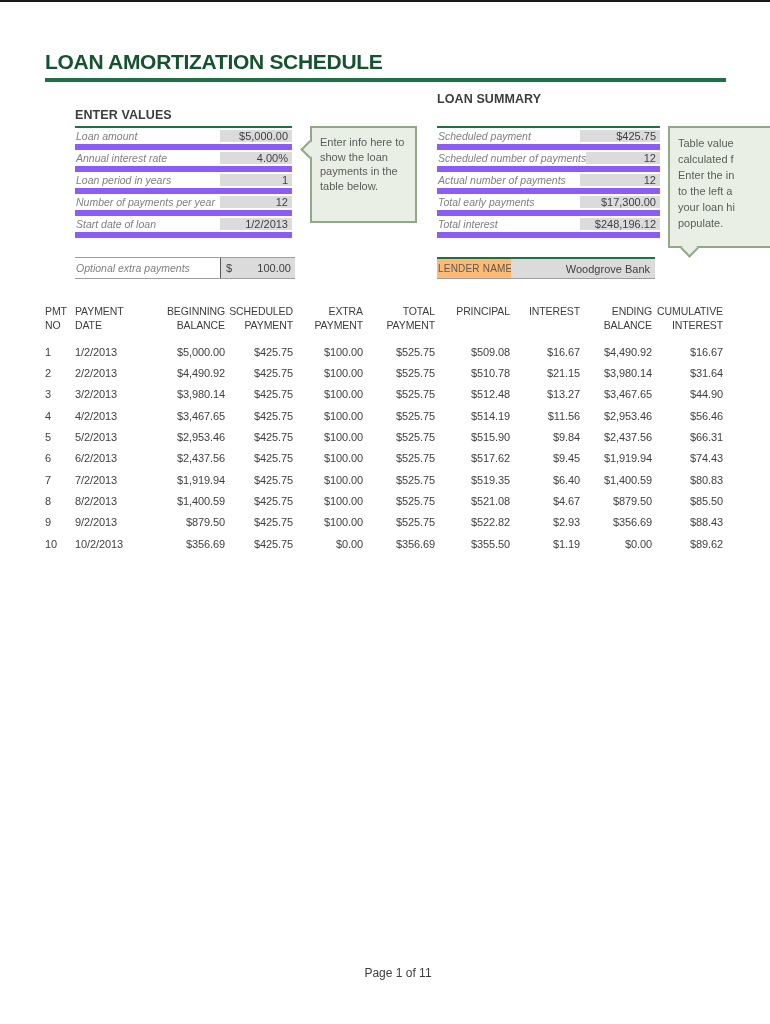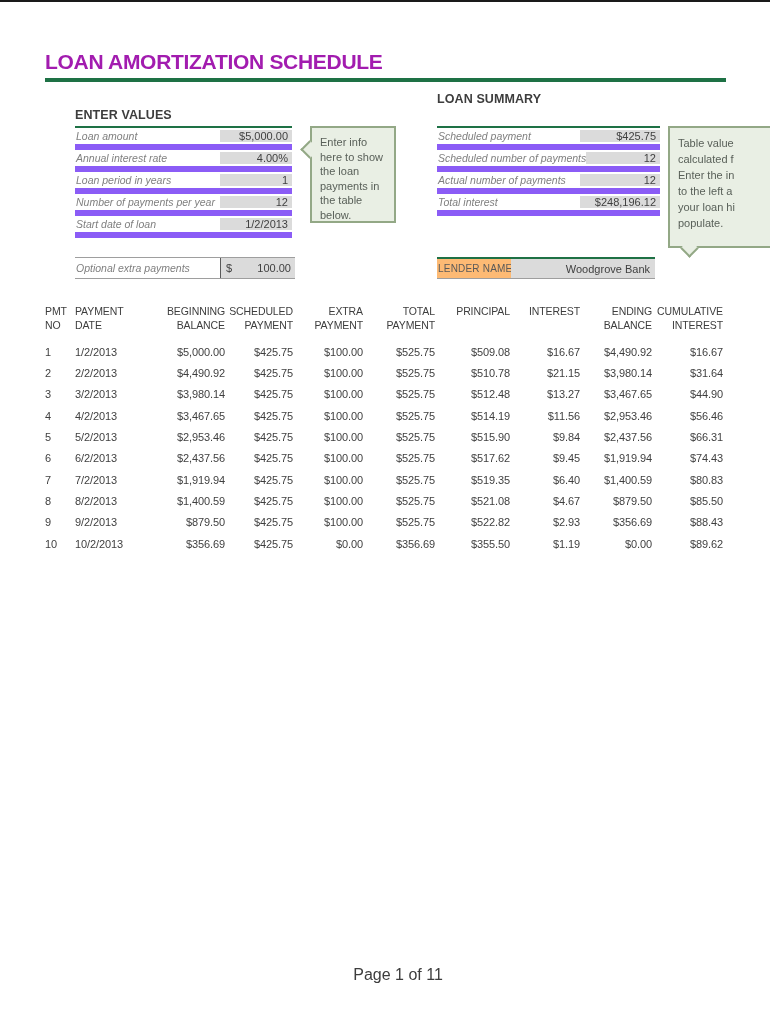--- a/index.html
+++ b/index.html
@@ -11,21 +11,21 @@
     height: 1024px;
     background: #ffffff;
     overflow: hidden;
   }
   .top-rule {
     position: absolute; top: 0; left: 0; width: 770px; height: 2px;
     background: #1a1a1a;
   }
   .doc-title {
     position: absolute; left: 45px; top: 50px;
-    font-size: 21px; font-weight: 700; letter-spacing: -0.3px; color: #a21caf;
+    font-size: 21px; font-weight: 700; letter-spacing: -0.3px; color: #14532d;
     white-space: nowrap;
   }
   .title-underline {
     position: absolute; left: 45px; top: 78px; width: 681px; height: 4px;
     background: #1E7145;
   }
   .section-heading {
     position: absolute;
     font-size: 12.5px; font-weight: 700; color: #3d3d3d; letter-spacing: 0.1px;
     white-space: nowrap;
@@ -80,21 +80,21 @@
     flex: 1; display: flex; align-items: center; justify-content: flex-end;
     background: #dbdbdb; font-size: 11px; color: #3f3f3f; padding-right: 5px;
     white-space: nowrap;
   }
   .callout {
     position: absolute;
     background: #e9efe4; border: 2px solid #93a886;
     color: #596059; font-size: 11px; line-height: 14.5px;
     padding: 7px 8px;
   }
-  .callout-left { left: 310px; top: 126px; width: 86px; height: 97px; }
+  .callout-left { left: 310px; top: 126px; width: 107px; height: 97px; }
   .callout-right { left: 668px; top: 126px; width: 135px; height: 122px; }
   .callout-right div { white-space: nowrap; line-height: 16px; }
   .pointer {
     position: absolute; width: 13px; height: 13px; background: #e9efe4;
   }
   .pointer-left {
     left: -9px; top: 15px; transform: rotate(45deg);
     border-left: 2px solid #93a886; border-bottom: 2px solid #93a886;
   }
   .pointer-down {
@@ -121,21 +121,21 @@
   }
   .cell.al { justify-content: flex-start; text-align: left; }
   .cell.ar { justify-content: flex-end; text-align: right; }
   .sched-header .cell.ar { text-align: right; }
   .sched-body { display: block; }
   .sched-body .sched-row { display: grid;
     grid-template-columns: 30px 90px 60px 68px 70px 72px 75px 70px 72px 71px; }
 
   .footer {
     position: absolute; left: 0; top: 966px; width: 770px;
-    text-align: center; font-size: 16px; color: #3d3d3d; padding-left: 26px;
+    text-align: center; font-size: 12px; color: #3d3d3d; padding-left: 26px;
   }
 </style>
 </head>
 <body>
 
 <div class="page">
   <div class="top-rule"></div>
 
   <div class="doc-title">LOAN AMORTIZATION SCHEDULE</div>
   <div class="title-underline"></div>
@@ -183,20 +183,24 @@
       <div class="kv-label">Scheduled payment</div>
       <div class="kv-value">$425.75</div>
     </div>
     <div class="kv-row">
       <div class="kv-label">Scheduled number of payments</div>
       <div class="kv-value">12</div>
     </div>
     <div class="kv-row">
       <div class="kv-label">Actual number of payments</div>
       <div class="kv-value">12</div>
+    </div>
+    <div class="kv-row">
+      <div class="kv-label">Total early payments</div>
+      <div class="kv-value">$17,300.00</div>
     </div>
     <div class="kv-row">
       <div class="kv-label">Total interest</div>
       <div class="kv-value">$248,196.12</div>
     </div>
   </div>
 
   <div class="lender-row">
     <div class="lender-label">LENDER NAME</div>
     <div class="lender-value">Woodgrove Bank</div>

